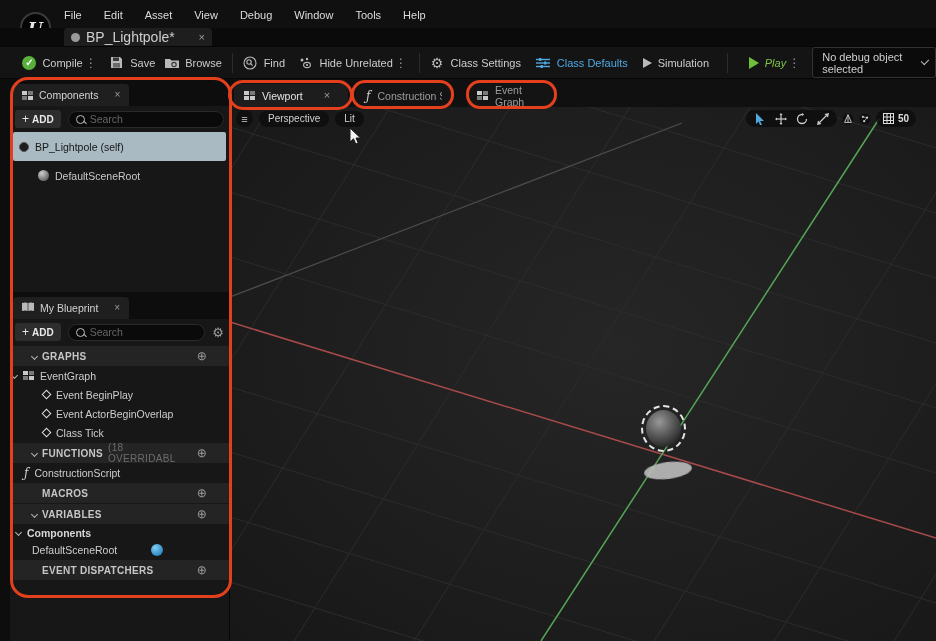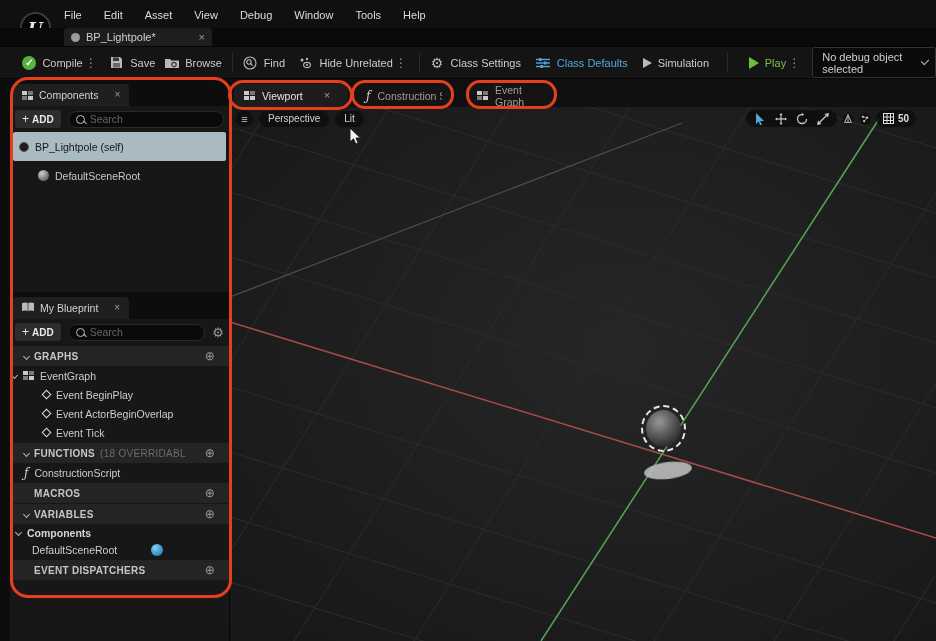--- a/index.html
+++ b/index.html
@@ -18,21 +18,21 @@
     font-family:"DejaVu Serif", serif; font-style:italic; font-weight:bold; font-size:17px;
   }
   .menu-items { position:absolute; left:64px; top:9px; display:flex; gap:22px; }
   .menu-items span { color:#dcdcdc; font-size:11px; cursor:default; }
   .asset-tab-row { position:absolute; left:0; right:0; top:28px; height:18px; background:#0a0a0a; }
   .asset-tab {
     position:absolute; left:64px; top:0; height:18px; width:148px; background:#1e1e1e;
     border-radius:4px 4px 0 0; display:flex; align-items:center; padding:0 7px; gap:6px;
   }
   .asset-dot { width:9px; height:9px; border-radius:50%; background:#9a9a9a; }
-  .asset-tab .lbl { flex:1; color:#cfcfcf; font-size:11px; white-space:nowrap; overflow:hidden; }
+  .asset-tab .lbl { flex:1; color:#cfcfcf; font-size:14px; white-space:nowrap; overflow:hidden; }
   .xclose { color:#9a9a9a; font-size:11px; line-height:1; }
   
   .toolbar {
     position:absolute; top:46px; left:0; right:0; height:33px; background:#141414;
     border-top:1px solid #060606; border-bottom:1px solid #060606;
     display:flex; align-items:center;
   }
   .tb-item { display:flex; align-items:center; gap:6px; color:#cccccc; font-size:11px; white-space:nowrap; }
   .tb-sep { width:1px; height:20px; background:#2c2c2c; margin:0 10px; }
   .kebab { color:#9a9a9a; font-size:12px; padding:0 2px; letter-spacing:0; }
@@ -68,21 +68,21 @@
     flex:1; height:17px; background:#0a0a0a; border:1px solid #2a2a2a; border-radius:9px;
     display:flex; align-items:center; gap:5px; padding:0 7px; color:#666; font-size:10.5px;
   }
   .mag { width:9px; height:9px; border:1.4px solid #bdbdbd; border-radius:50%; position:relative; flex:none; }
   .mag::after { content:""; position:absolute; width:4px; height:1.4px; background:#bdbdbd; transform:rotate(45deg); right:-3.5px; bottom:-1px; }
   .tree-row { height:29px; display:flex; align-items:center; gap:6px; padding:0 6px; font-size:10.5px; color:#c9c9c9; }
   .tree-row.selected { background:#a9bac3; border-radius:2px; margin:0 3px; color:#161616; }
   .actor-dot { width:10px; height:10px; border-radius:50%; background:#1d1d1d; border:1px solid #555; flex:none; }
   .scene-dot { width:11px; height:11px; border-radius:50%; background:radial-gradient(circle at 35% 30%, #cfcfcf, #6a6a6a 70%); flex:none; }
   .sec-hdr {
-    height:20px; background:#242424; display:flex; align-items:center; gap:5px; padding:0 14px;
+    height:20px; background:#242424; display:flex; align-items:center; gap:5px; padding:0 22px;
     margin-top:1px; color:#c6c6c6; font-weight:bold; font-size:10px; letter-spacing:.3px;
   }
   .sec-hdr .dim { color:#6c6c6c; font-weight:normal; }
   .sec-hdr .plus-circ { margin-left:auto; color:#9a9a9a; font-weight:normal; font-size:12px; }
   .chev { width:5px; height:5px; border-left:1.4px solid #b5b5b5; border-bottom:1.4px solid #b5b5b5; transform:rotate(-45deg); flex:none; }
   .item-row { height:19px; display:flex; align-items:center; gap:6px; font-size:10.5px; color:#cdcdcd; }
   .diamond { width:7px; height:7px; border:1.4px solid #e0e0e0; transform:rotate(45deg); flex:none; }
   .sq4 { display:grid; grid-template-columns:5px 5px; grid-template-rows:4px 4px; gap:1px; flex:none; }
   .sq4 i { background:#c9c9c9; } .sq4 i.d { background:#7a7a7a; }
   .fx { font-family:"DejaVu Serif", serif; font-style:italic; color:#cfcfcf; font-size:12px; }
@@ -212,21 +212,21 @@
           </svg>
       </span>
       <span>Class Defaults</span>
     </div>
     <div style="width:20px"></div>
     <div class="tb-item">
       <span class="sim-tri"></span>
       <span>Simulation</span>
     </div>
     <div class="tb-sep" style="margin-left:18px;"></div>
-    <div class="tb-item tb-green" style="margin-left:11px;">
+    <div class="tb-item tb-green" style="margin-left:11px;font-style:italic;">
       <span class="play-tri"></span>
       <span>Play</span>
     </div>
     <span class="kebab">⋮</span>
     <div class="debug-select">
       <span>No debug object selected</span>
       <span class="chev-down"></span>
     </div>
   </div>
 
@@ -308,21 +308,21 @@
       <div class="item-row" style="padding-left:33px;">
         <span class="diamond"></span>
         <span>Event BeginPlay</span>
       </div>
       <div class="item-row" style="padding-left:33px;">
         <span class="diamond"></span>
         <span>Event ActorBeginOverlap</span>
       </div>
       <div class="item-row" style="padding-left:33px;">
         <span class="diamond"></span>
-        <span>Event Tick</span>
+        <span>Class Tick</span>
       </div>
 
       <div class="sec-hdr">
         <span class="chev"></span>
         <span>FUNCTIONS</span>
         <span class="dim">(18 OVERRIDABL</span>
         <span class="plus-circ">⊕</span>
       </div>
       <div class="item-row" style="padding-left:14px;">
         <span class="fx">ƒ</span>

